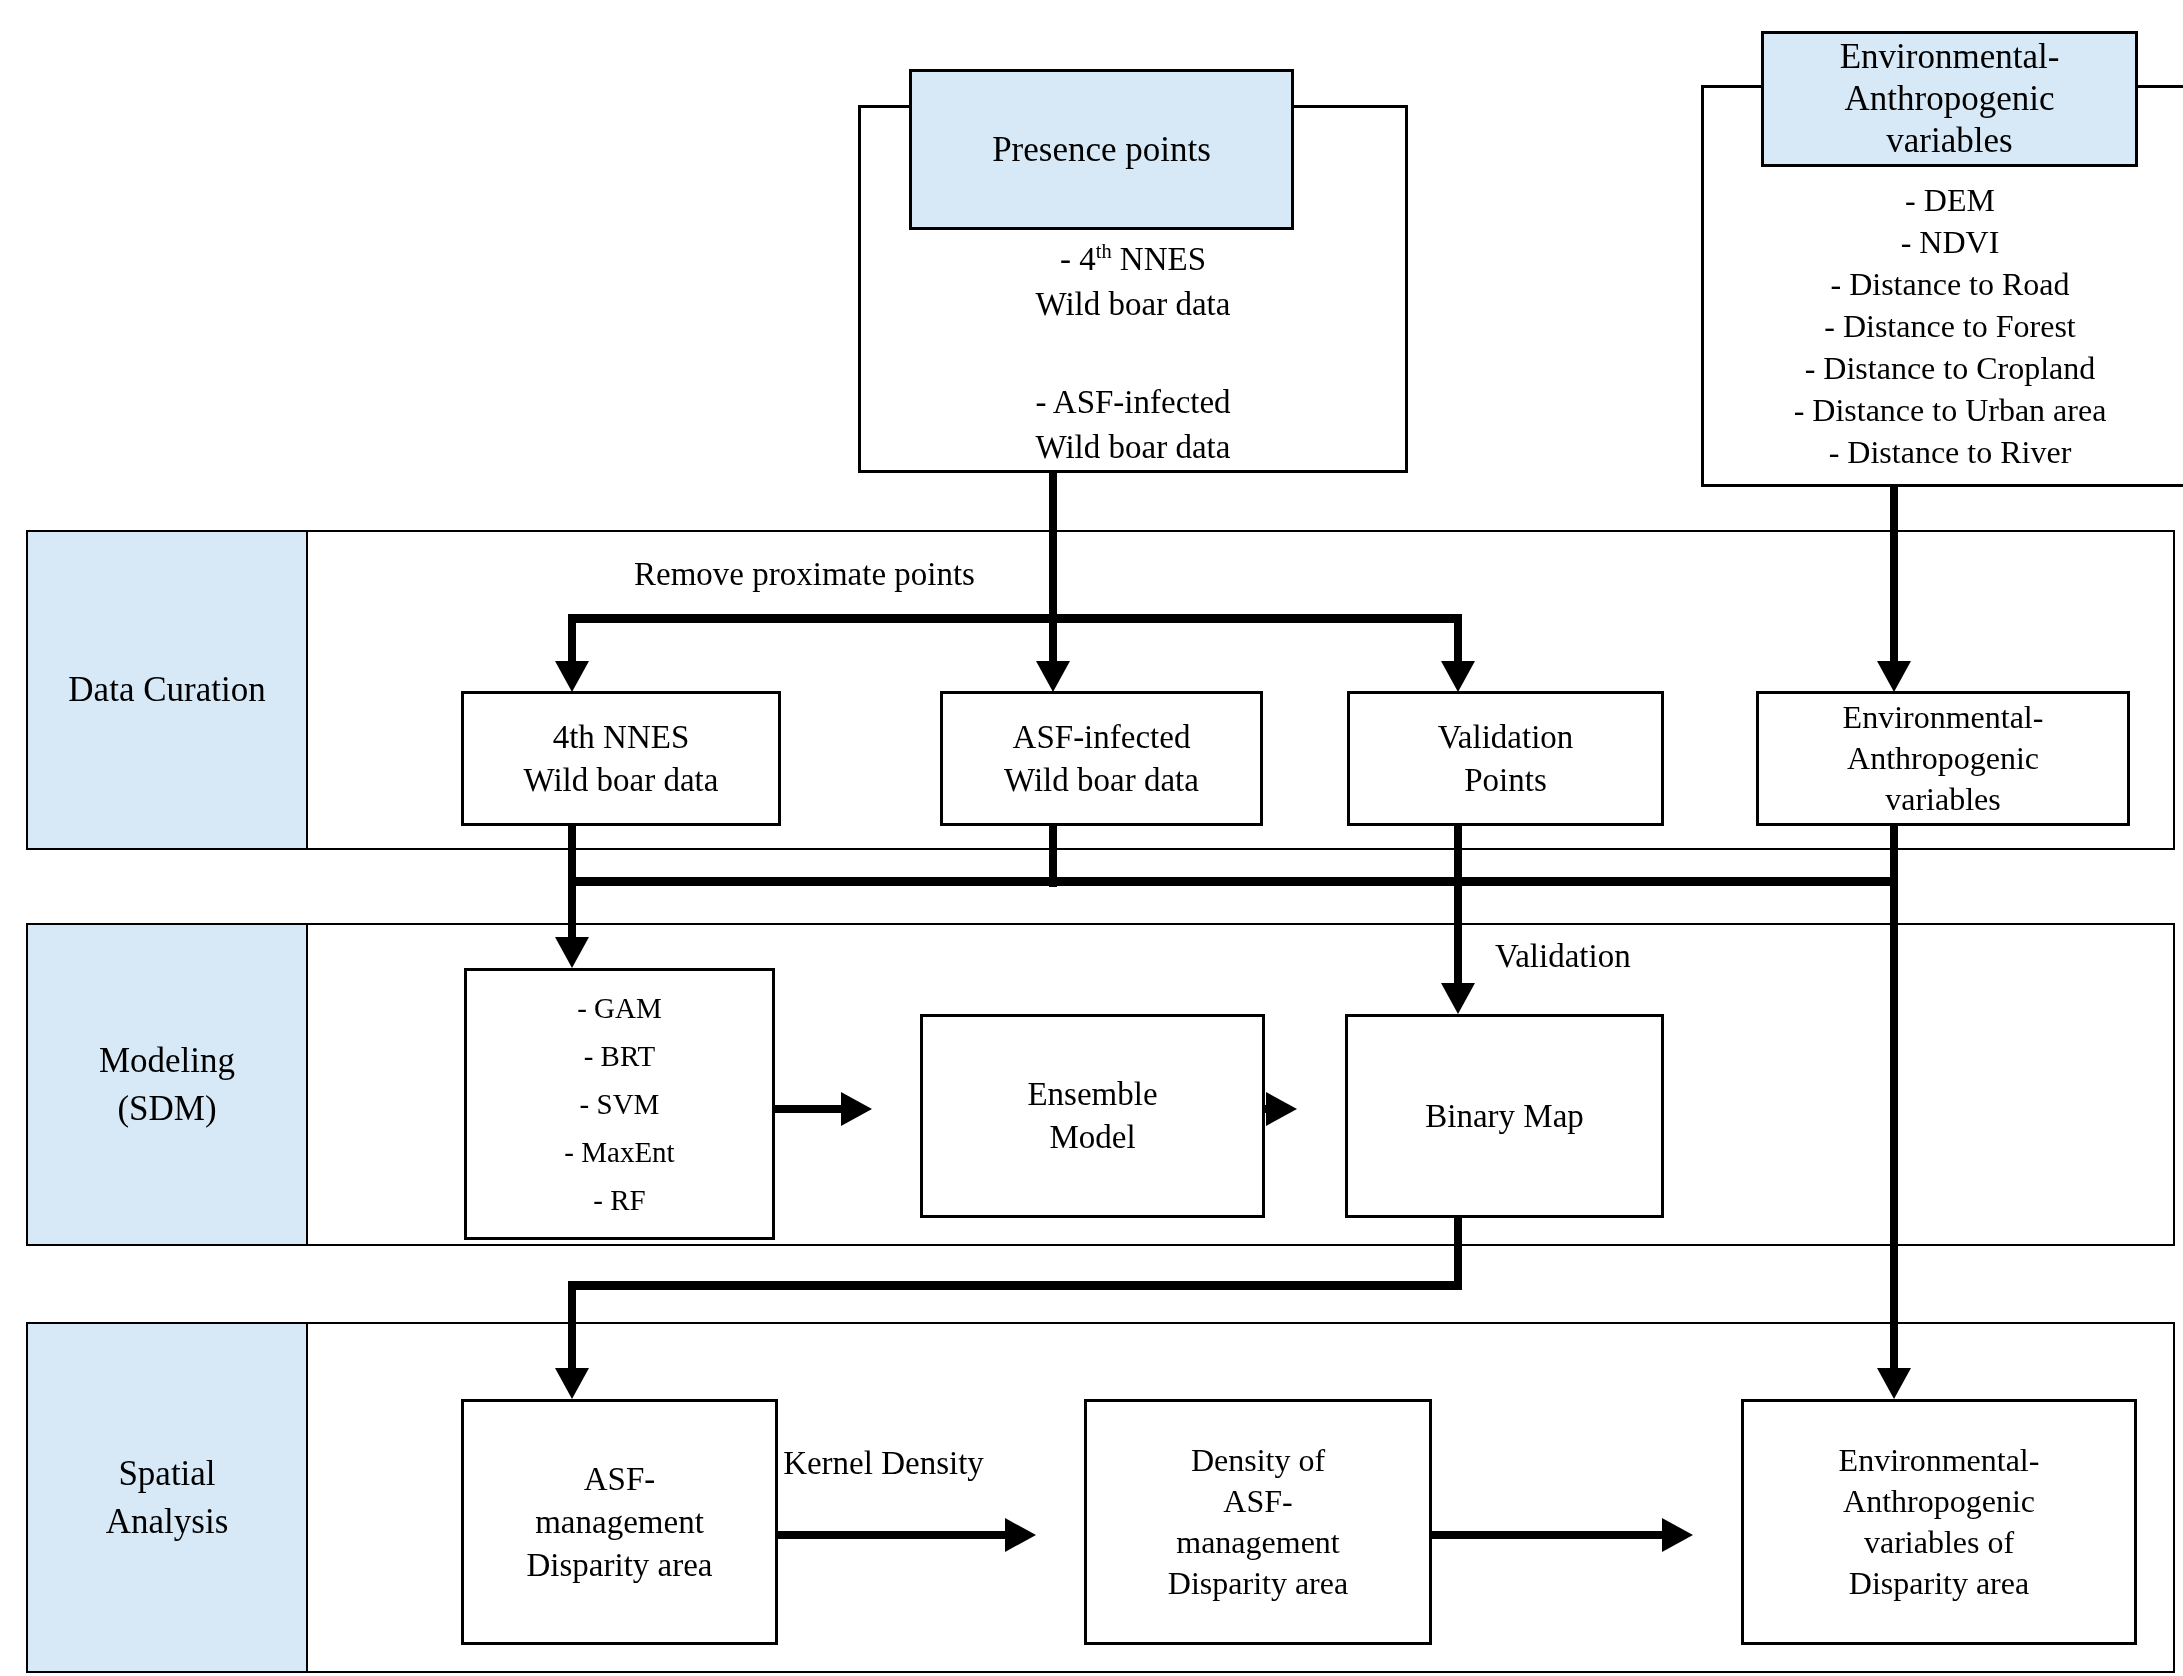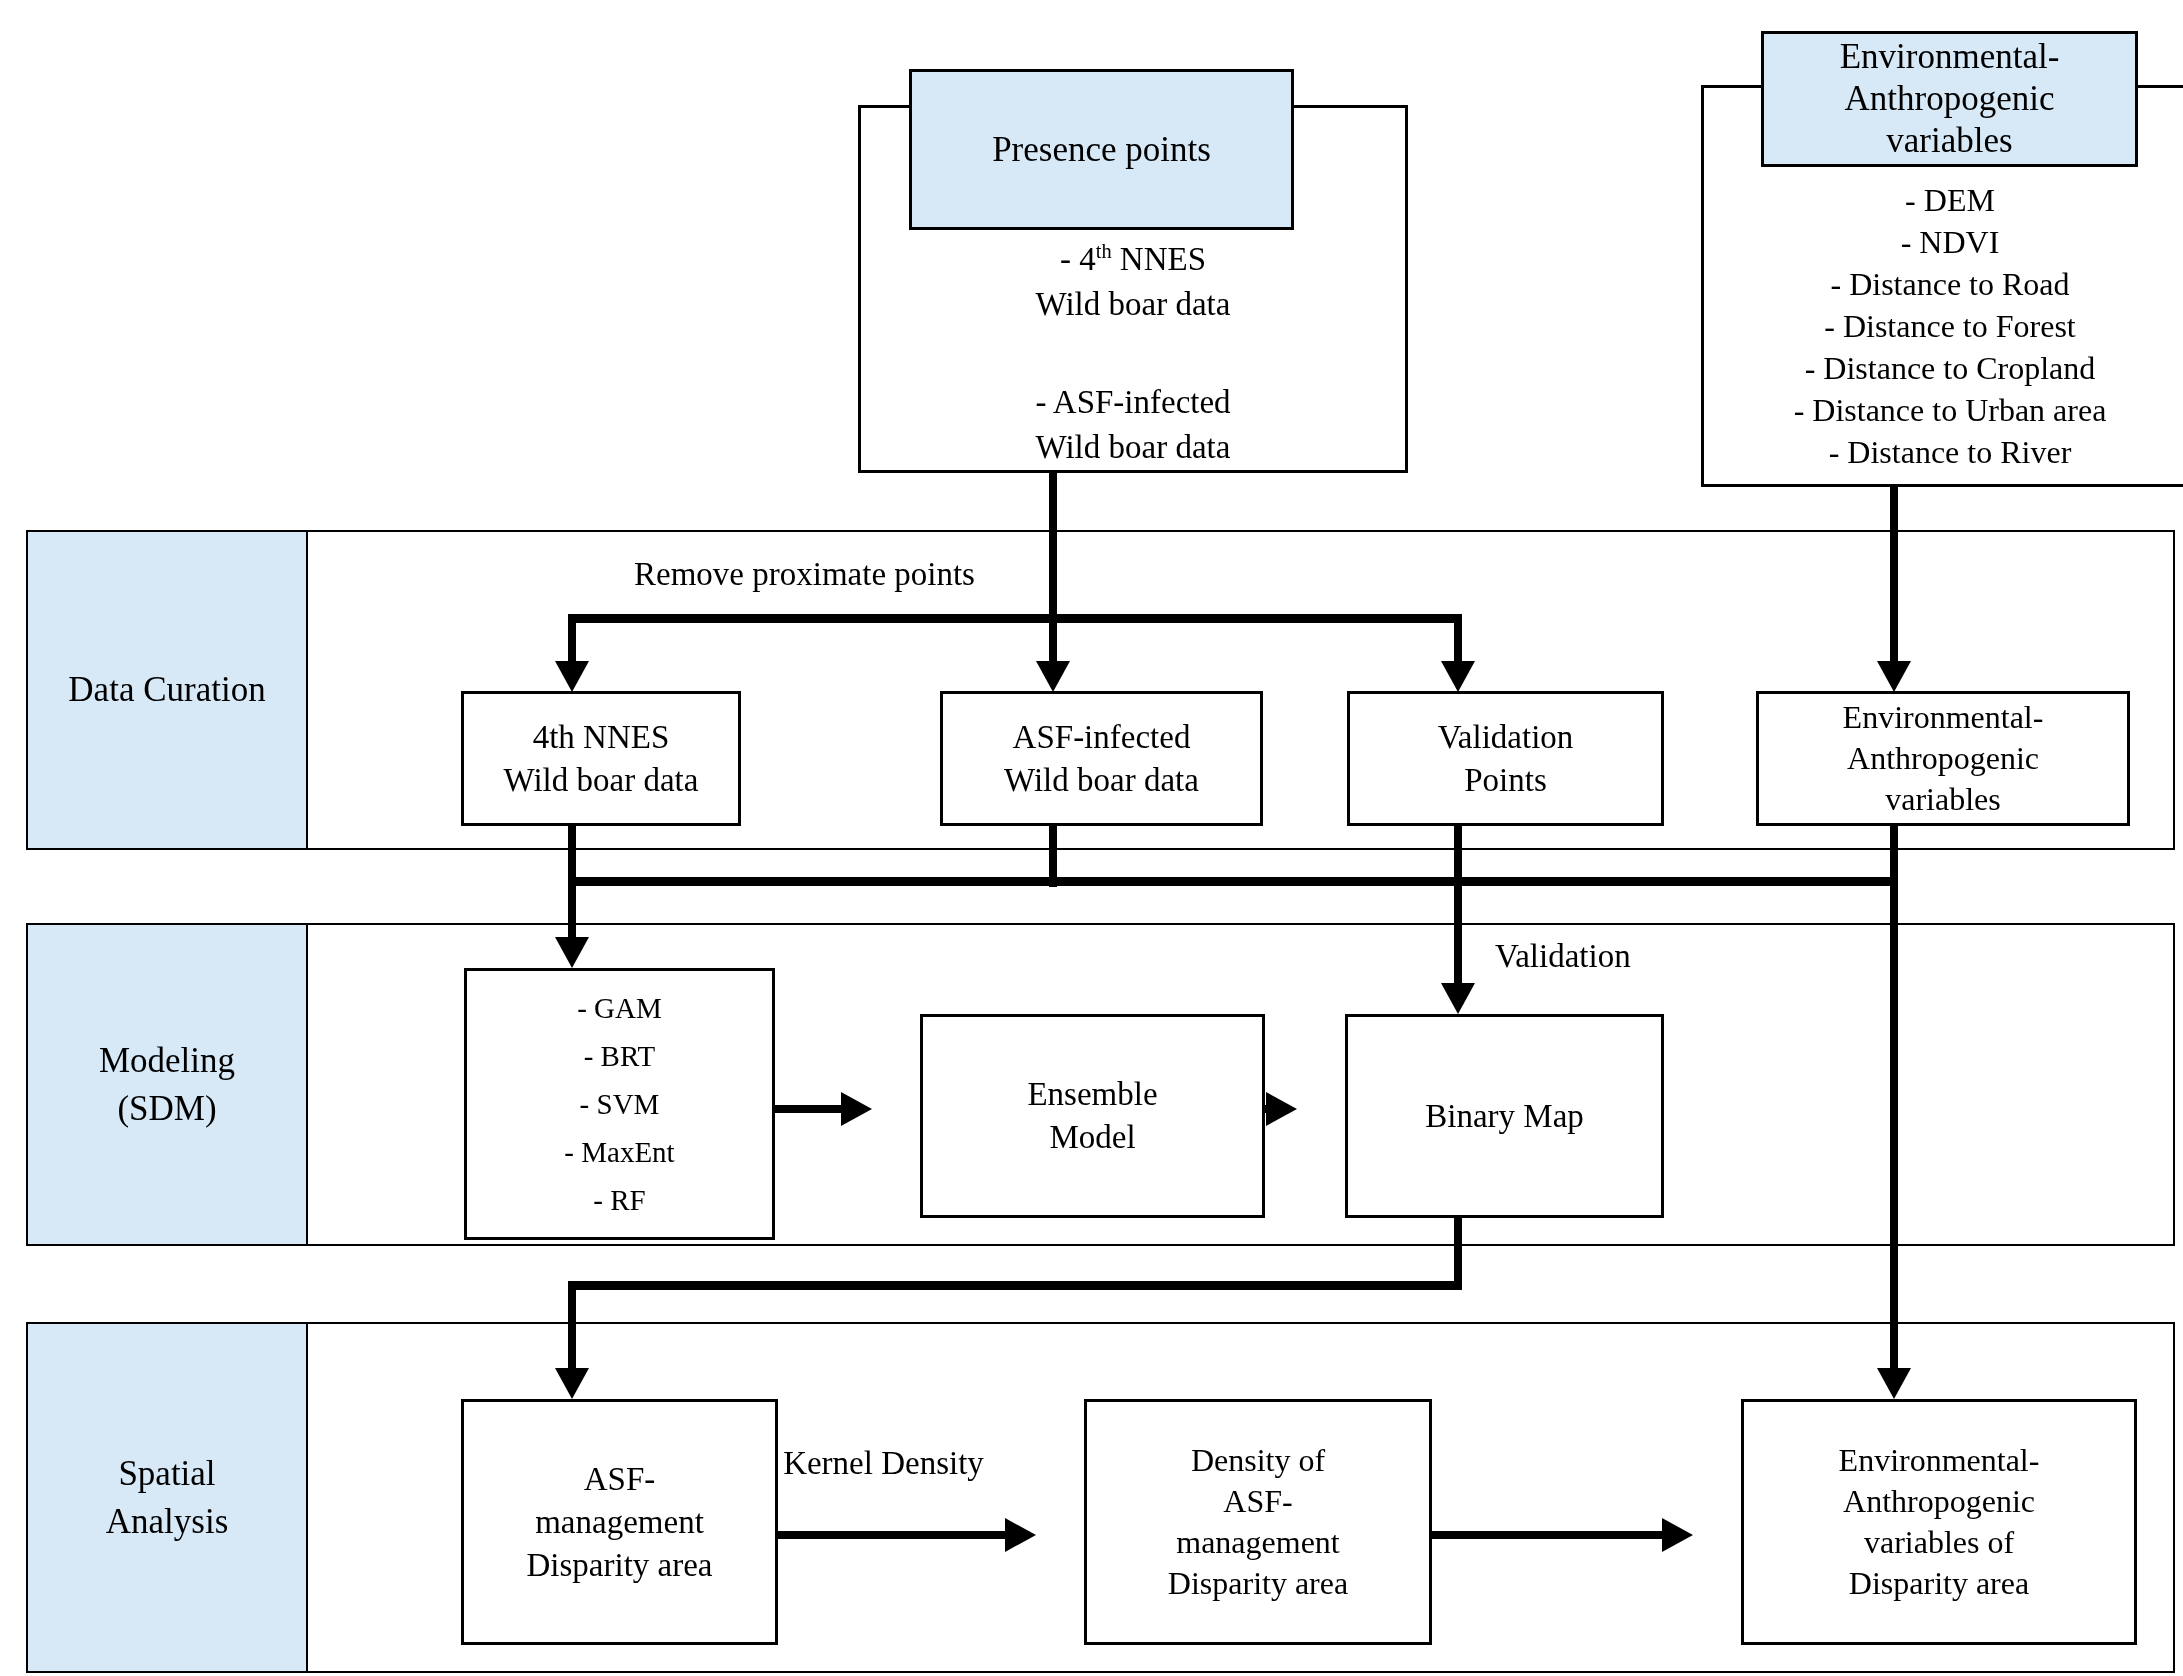--- a/index.html
+++ b/index.html
@@ -158,21 +158,21 @@
     <div class="envline">- Distance to Cropland</div>
     <div class="envline">- Distance to Urban area</div>
     <div class="envline">- Distance to River</div>
   </div>
   <div class="node hdr" style="left:1713px;top:31px;width:377px;height:136px;">
     <div class="hdrlab">Environmental-</div>
     <div class="hdrlab">Anthropogenic</div>
     <div class="hdrlab">variables</div>
   </div>
 
-  <div class="node z4" style="left:413px;top:691px;width:280px;height:135px;">
+  <div class="node z4" style="left:413px;top:691px;width:320px;height:135px;">
     <div class="t2">4th NNES</div>
     <div class="t2">Wild boar data</div>
   </div>
   <div class="node z4" style="left:892px;top:691px;width:323px;height:135px;">
     <div class="t2">ASF-infected</div>
     <div class="t2">Wild boar data</div>
   </div>
   <div class="node z4" style="left:1299px;top:691px;width:317px;height:135px;">
     <div class="t2">Validation</div>
     <div class="t2">Points</div>

